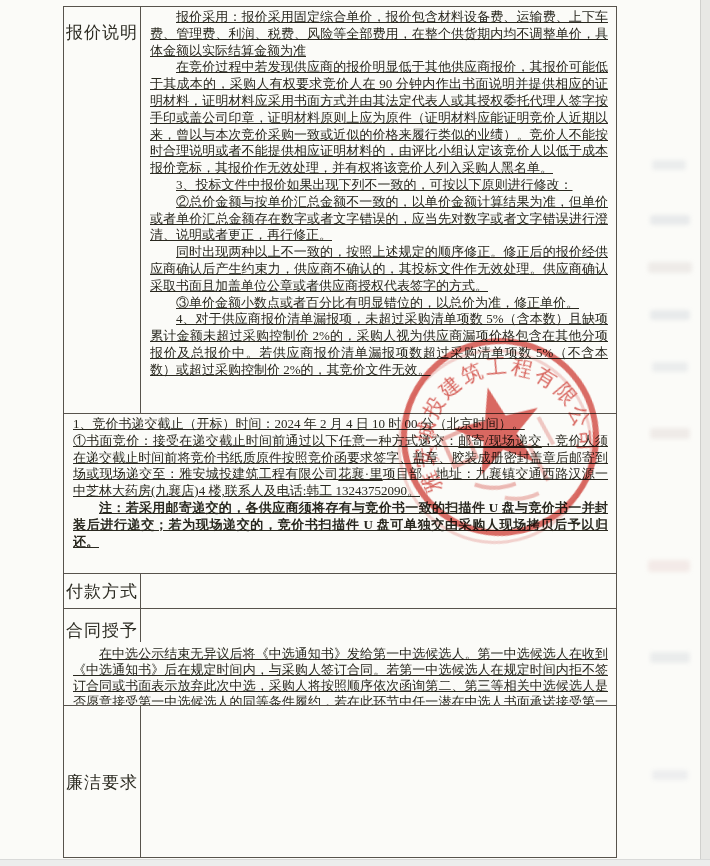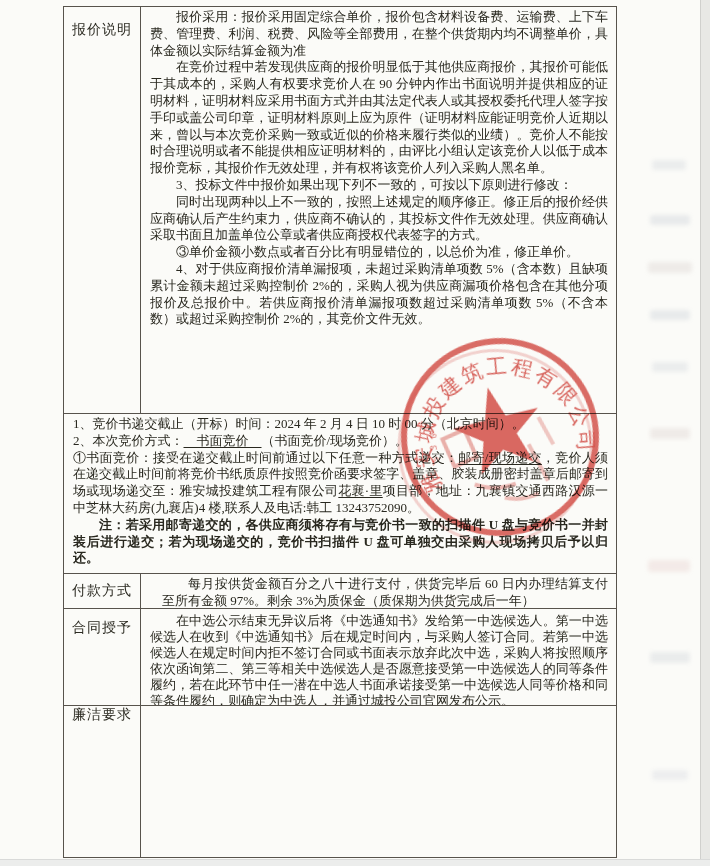--- a/index.html
+++ b/index.html
@@ -23,36 +23,36 @@
   .terms-table{
     position:absolute;left:63px;top:6px;width:554px;height:852px;
     border:1.6px solid #57534c;box-sizing:border-box;overflow:hidden;
     color:#29281f;
   }
   .trow{display:flex;box-sizing:border-box;border-bottom:1px solid #57534c;overflow:hidden;}
   .trow:last-child{border-bottom:none;}
   .label-cell{
     width:77px;box-sizing:border-box;border-right:1px solid #57534c;
     display:flex;flex-direction:column;align-items:center;
-    font-size:14px;letter-spacing:1px;color:#2c2b22;flex-shrink:0;
+    font-size:17px;letter-spacing:1px;color:#2c2b22;flex-shrink:0;
   }
   .label-line{white-space:nowrap;}
   .row-0 .label-cell{justify-content:flex-start;padding-top:14px;}
   .row-1 .label-cell{justify-content:flex-start;padding-top:12px;}
   .row-1 .label-line{line-height:29px;}
   .row-2 .label-cell{justify-content:center;}
   .row-3 .label-cell{justify-content:flex-start;padding-top:10px;}
-  .row-4 .label-cell{justify-content:flex-start;}
+  .row-4 .label-cell{justify-content:center;}
   .content-cell{
     flex:1;box-sizing:border-box;padding:2px 8px 0 9px;
     font-size:13px;line-height:16.8px;text-align:justify;
     word-break:break-all;overflow:hidden;
   }
   .row-3 .content-cell{line-height:16px;padding-top:4px;}
-  .para{margin:0;}
+  .para{margin:0;text-decoration:underline;}
   .para.indent{text-indent:2em;}
   .para.bold{font-weight:700;}
   .u{text-decoration:underline;text-underline-offset:2px;}
   
   .seal{
     position:absolute;left:394px;top:331px;width:212px;height:212px;
     transform:rotate(-14deg);opacity:.82;mix-blend-mode:multiply;
     filter:blur(.3px);pointer-events:none;
   }
   
@@ -66,42 +66,39 @@
   <div class="terms-table">
     <div class="rows">
         <div class="trow row-0" style="height: 407px;">
           <div class="label-cell">
             <div class="label-line">报价说明</div>
           </div>
           <div class="content-cell">
             <p class="para indent"><span>报价采用：报价采用固定综合单价，报价包含材料设备费、运输费、上下车费、管理费、利润、税费、风险等全部费用，在整个供货期内均不调整单价，具体金额以实际结算金额为准</span></p>
             <p class="para indent"><span>在竞价过程中若发现供应商的报价明显低于其他供应商报价，其报价可能低于其成本的，采购人有权要求竞价人在 90 分钟内作出书面说明并提供相应的证明材料，证明材料应采用书面方式并由其法定代表人或其授权委托代理人签字按手印或盖公司印章，证明材料原则上应为原件（证明材料应能证明竞价人近期以来，曾以与本次竞价采购一致或近似的价格来履行类似的业绩）。竞价人不能按时合理说明或者不能提供相应证明材料的，由评比小组认定该竞价人以低于成本报价竞标，其报价作无效处理，并有权将该竞价人列入采购人黑名单。</span></p>
             <p class="para indent"><span>3、投标文件中报价如果出现下列不一致的，可按以下原则进行修改：</span></p>
+            <p class="para indent"><span>②总价金额与按单价汇总金额不一致的，以单价金额计算结果为准，但单价或者单价汇总金额存在数字或者文字错误的，应当先对数字或者文字错误进行澄清、说明或者更正，再行修正。</span></p>
             <p class="para indent"><span>同时出现两种以上不一致的，按照上述规定的顺序修正。修正后的报价经供应商确认后产生约束力，供应商不确认的，其投标文件作无效处理。供应商确认采取书面且加盖单位公章或者供应商授权代表签字的方式。</span></p>
             <p class="para indent"><span>③单价金额小数点或者百分比有明显错位的，以总价为准，修正单价。</span></p>
             <p class="para indent"><span>4、对于供应商报价清单漏报项，未超过采购清单项数 5%（含本数）且缺项累计金额未超过采购控制价 2%的，采购人视为供应商漏项价格包含在其他分项报价及总报价中。若供应商报价清单漏报项数超过采购清单项数 5%（不含本数）或超过采购控制价 2%的，其竞价文件无效。</span></p>
           </div>
         </div>
         <div class="trow row-1" style="height: 160px;">
           <div class="content-cell">
             <p class="para"><span>1、竞价书递交截止（开标）时间：2024 年 2 月 4 日 10 时 00 分（北京时间）。</span></p>
-            <p class="para"><span>2、本次竞价方式：</span><span class="u">　书面竞价　</span><span>（书面竞价/现场竞价）。</span></p>
             <p class="para"><span>①书面竞价：接受在递交截止时间前通过以下任意一种方式递交：</span><span class="u">邮寄/现场递交</span><span>，竞价人须在递交截止时间前将竞价书纸质原件按照竞价函要求签字、盖章、胶装成册密封盖章后邮寄到场或现场递交至：雅安城投建筑工程有限公司</span><span class="u">花襄·里</span><span>项目部，地址：九襄镇交通西路汉源一中芝林大药房(九襄店)4 楼,联系人及电话:韩工 13243752090。</span></p>
             <p class="para indent bold"><span>注：若采用邮寄递交的，各供应商须将存有与竞价书一致的扫描件 U 盘与竞价书一并封装后进行递交；若为现场递交的，竞价书扫描件 U 盘可单独交由采购人现场拷贝后予以归还。</span></p>
           </div>
         </div>
         <div class="trow row-2" style="height: 35px; gap: 12px;">
           <div class="label-cell">
             <div class="label-line">付款方式</div>
           </div>
-          <div class="content-cell">
-            <p class="para indent"><span>每月按供货金额百分之八十进行支付，供货完毕后 60 日内办理结算支付至所有金额 97%。剩余 3%为质保金（质保期为供货完成后一年）</span></p>
-          </div>
         </div>
-        <div class="trow row-3" style="height: 97px;">
+        <div class="trow row-3" style="height: 97px; flex-direction: column;">
           <div class="label-cell">
             <div class="label-line">合同授予</div>
           </div>
           <div class="content-cell">
             <p class="para indent"><span>在中选公示结束无异议后将《中选通知书》发给第一中选候选人。第一中选候选人在收到《中选通知书》后在规定时间内，与采购人签订合同。若第一中选候选人在规定时间内拒不签订合同或书面表示放弃此次中选，采购人将按照顺序依次函询第二、第三等相关中选候选人是否愿意接受第一中选候选人的同等条件履约，若在此环节中任一潜在中选人书面承诺接受第一中选候选人同等价格和同等条件履约，则确定为中选人，并通过城投公司官网发布公示。</span></p>
           </div>
         </div>
         <div class="trow row-4" style="height: 153px;">
           <div class="label-cell">
             <div class="label-line">廉洁要求</div>

